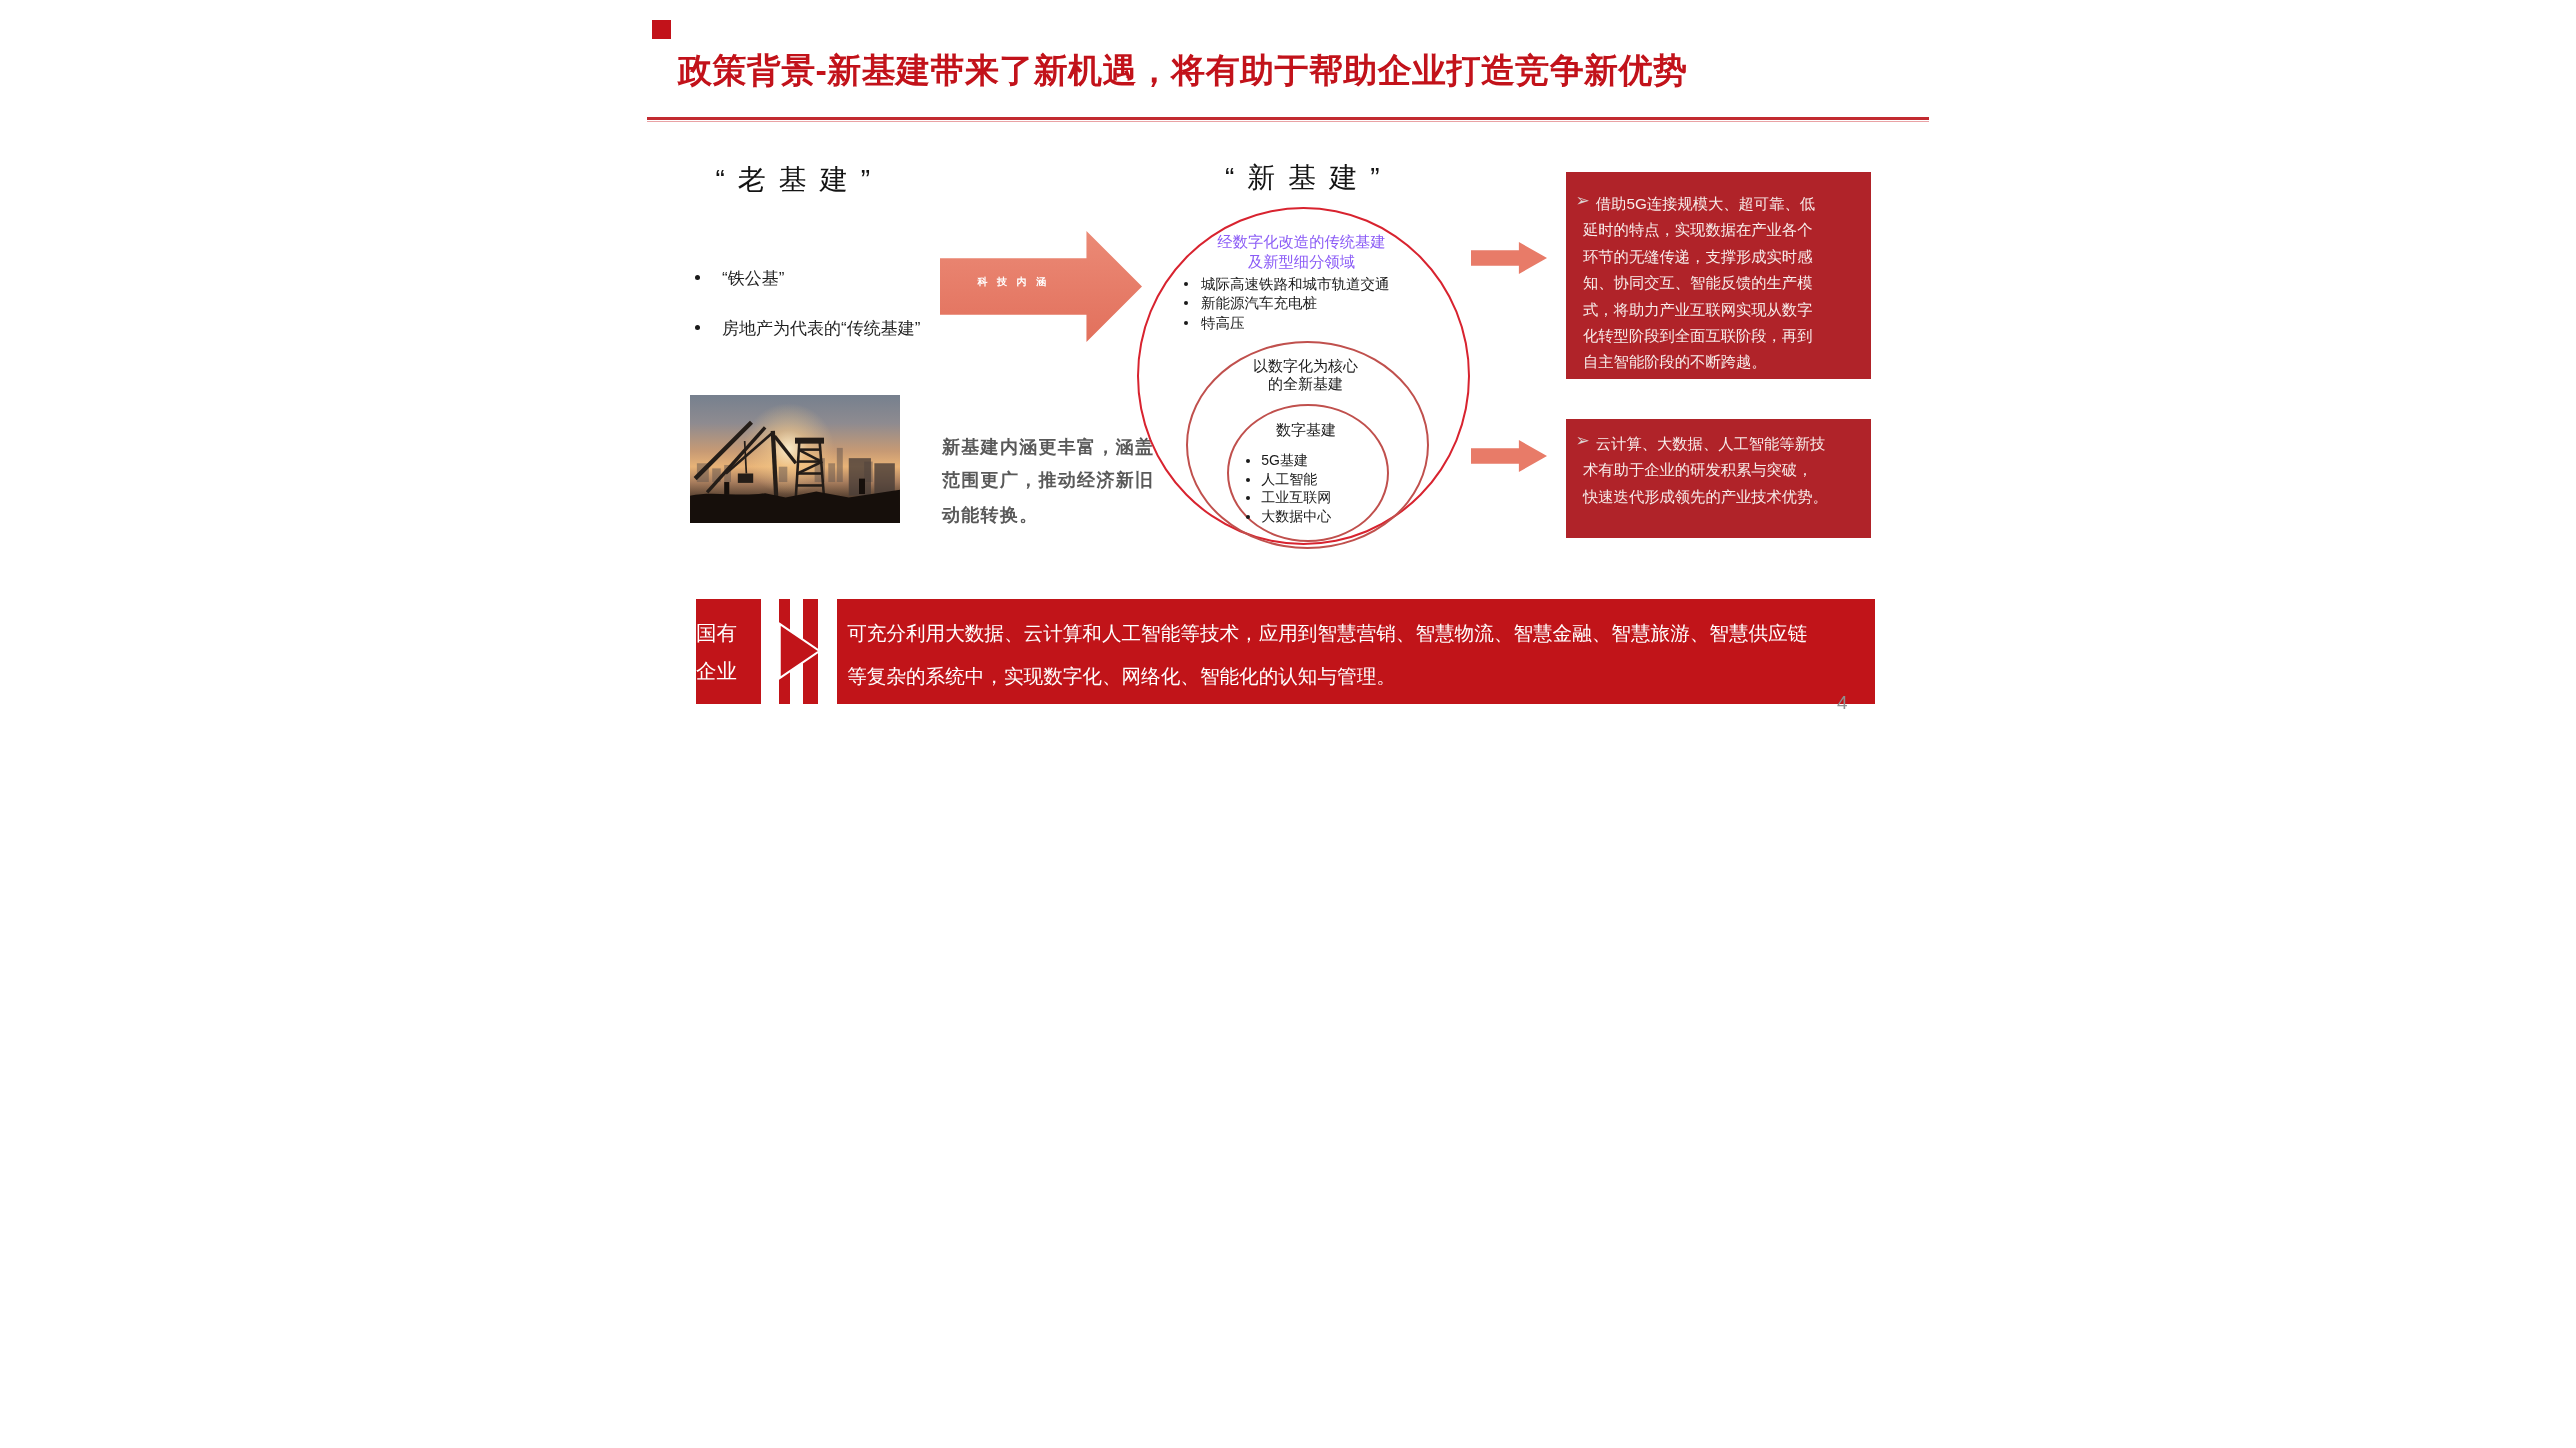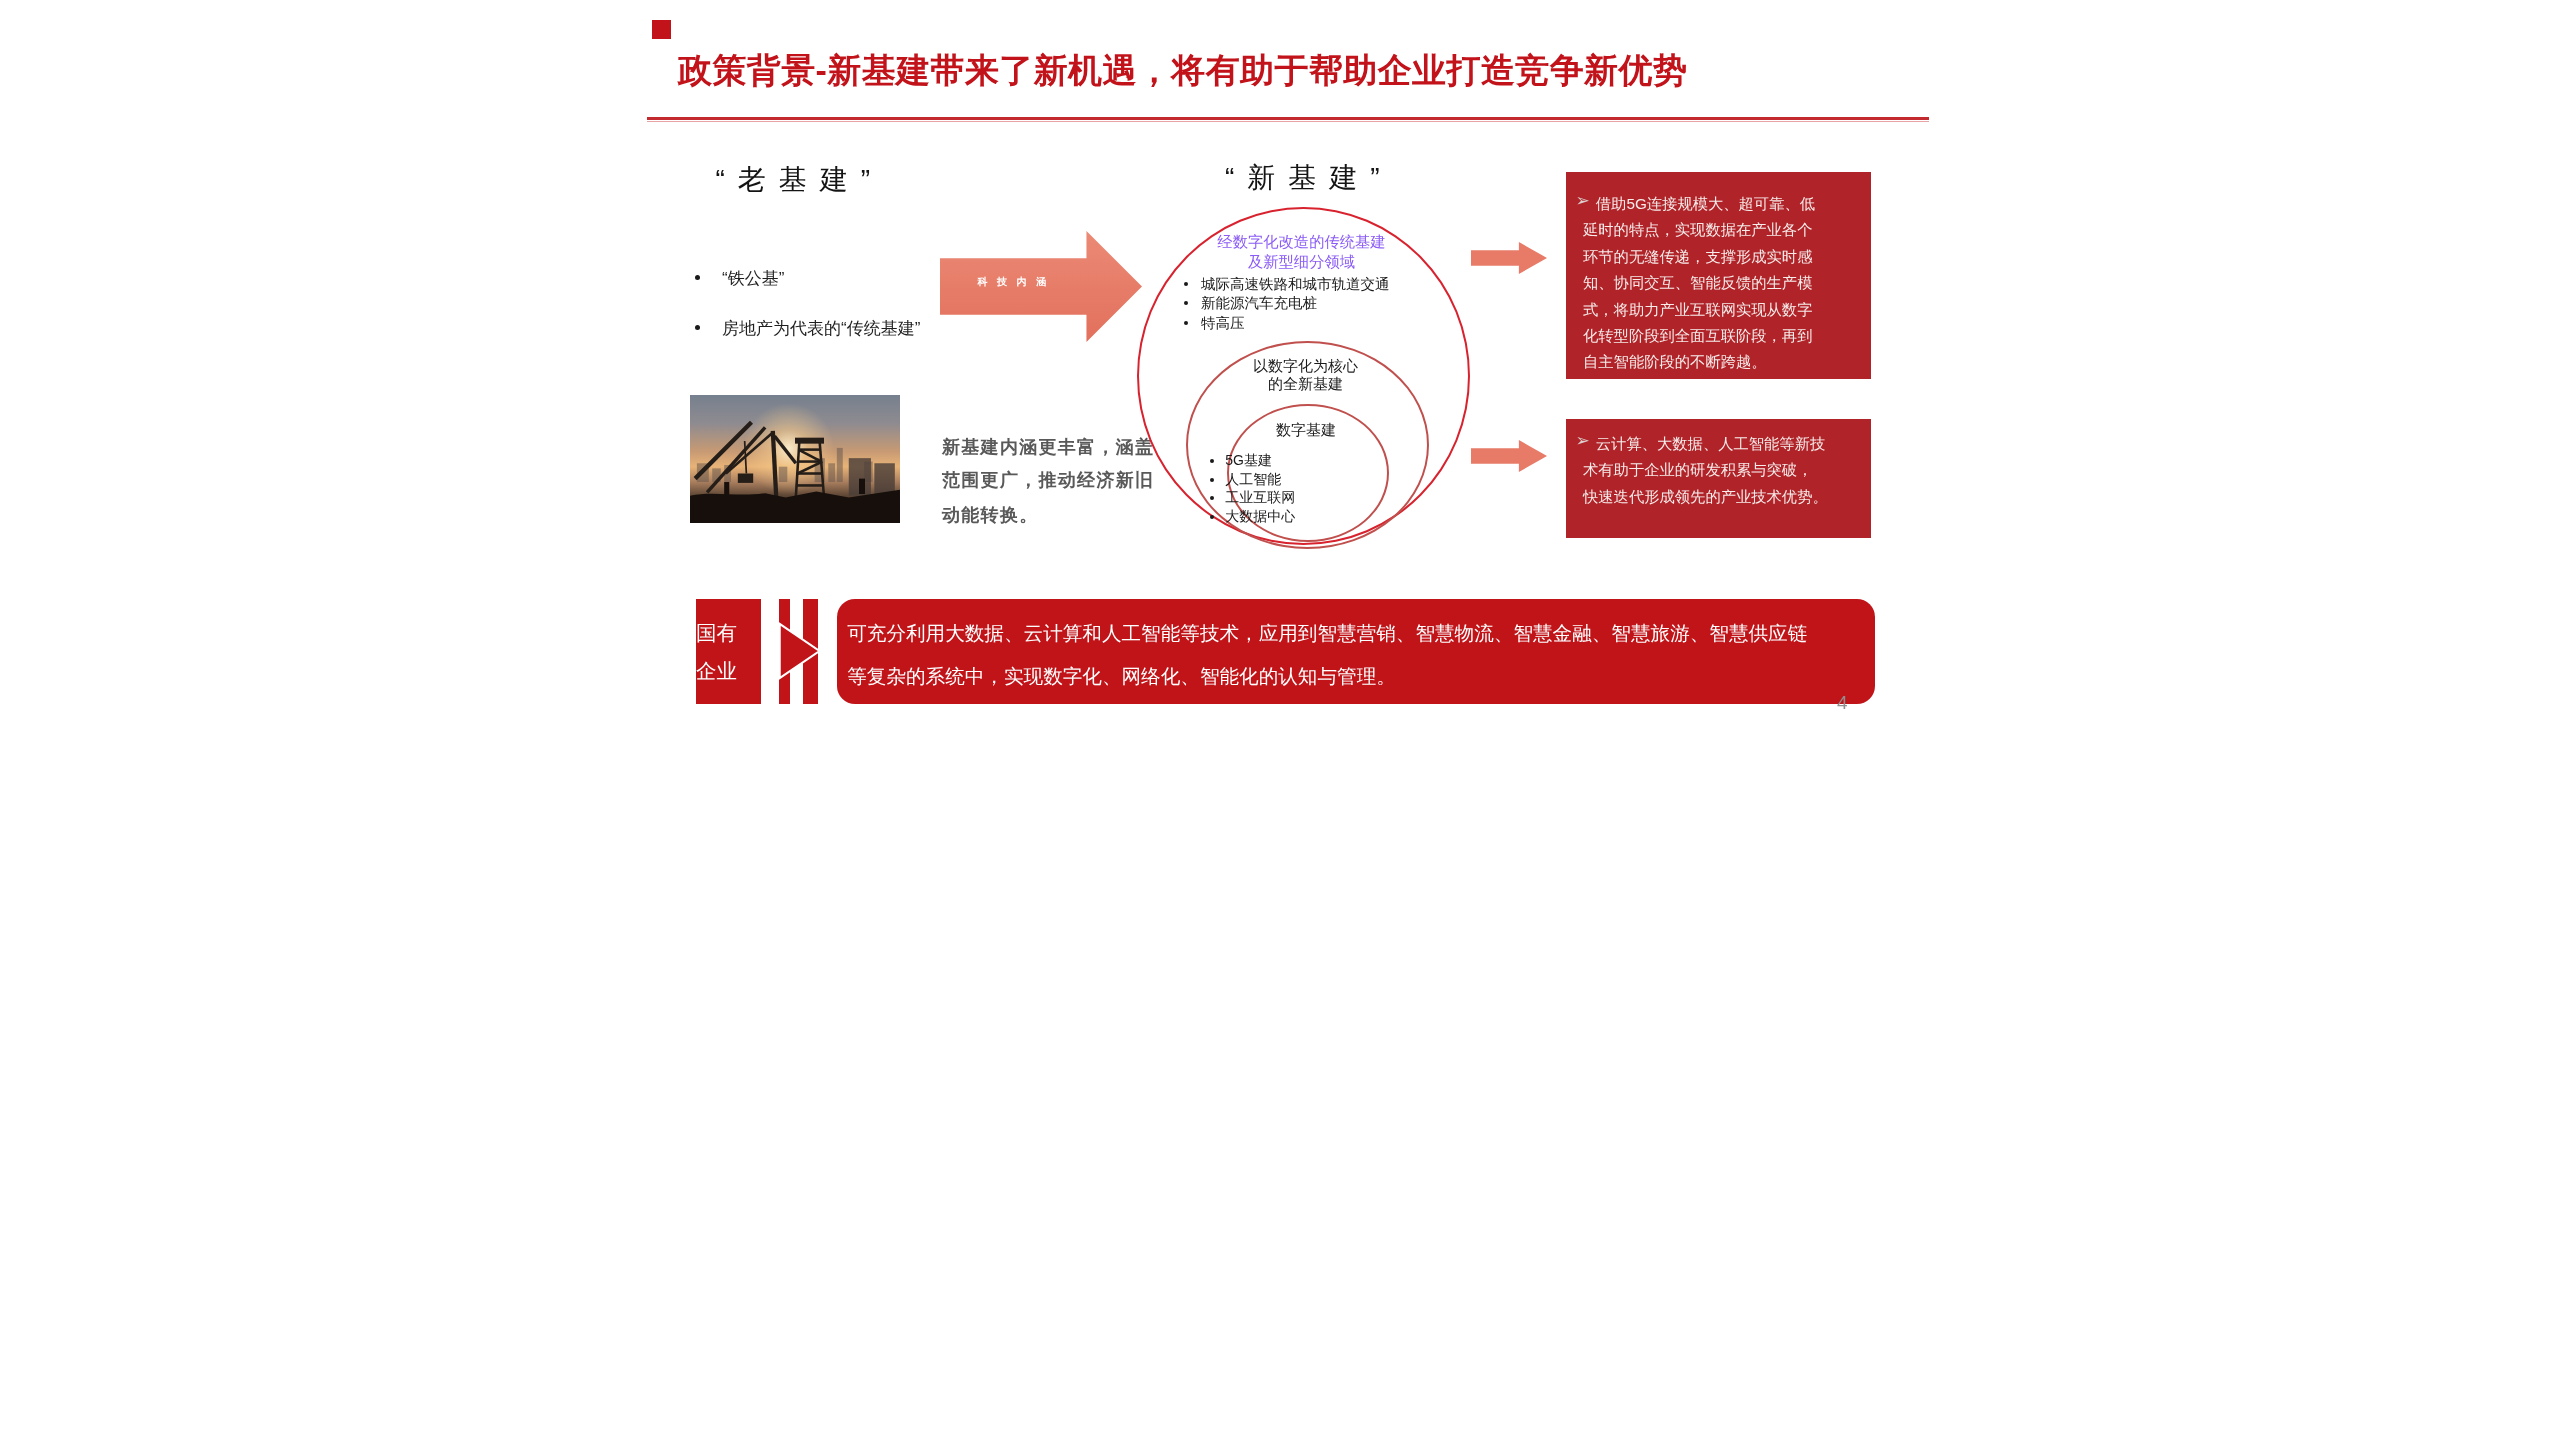--- a/index.html
+++ b/index.html
@@ -44,21 +44,21 @@
   .circle-inner{left:583px;top:390px;width:158px;height:134px;border:2.1px solid #C0504D;}
 
   .outer-title{left:521px;top:218px;width:273px;text-align:center;font-size:15.3px;color:#8b5cf6;line-height:19.6px;}
   .outer-bullets .bullet-row{position:absolute;left:540px;}
   .outer-bullets .dot{width:4.3px;height:4.3px;margin-top:6.8px;}
   .outer-bullet-text{font-size:14.5px;color:#1a1a1a;margin-left:12.8px;white-space:nowrap;}
   .cb-row1{top:261px;} .cb-row2{top:280px;} .cb-row3{top:300px;}
 
   .middle-title{left:576px;top:343px;width:171px;text-align:center;font-size:15px;color:#1a1a1a;line-height:18px;}
   .inner-title{left:583px;top:407px;width:158px;text-align:center;font-size:15px;color:#1a1a1a;}
-  .inner-bullets .bullet-row{position:absolute;left:566px;}
+  .inner-bullets .bullet-row{position:absolute;left:602px;}
   .inner-bullets .dot{width:4.3px;height:4.3px;margin-top:6.8px;}
   .inner-bullet-text{font-size:14px;color:#1a1a1a;margin-left:11px;white-space:nowrap;}
   .ib-row1{top:438px;} .ib-row2{top:457px;} .ib-row3{top:475px;} .ib-row4{top:494px;}
 
   .small-arrow{width:76px;height:32px;background:#E87B68;
     -webkit-clip-path:polygon(0 26%,63% 26%,63% 0,100% 50%,63% 100%,63% 74%,0 74%);
     clip-path:polygon(0 26%,63% 26%,63% 0,100% 50%,63% 100%,63% 74%,0 74%);}
   .sa1{left:827px;top:228px;} .sa2{left:827px;top:426px;}
 
   .panel{background:#B02329;color:#F7ECEA;}
@@ -72,21 +72,21 @@
   .panel-line.indent{text-indent:12.8px;}
 
   .soe-box{left:52px;top:585px;width:65px;height:105px;background:#C11419;color:#fff;
     display:flex;flex-direction:column;justify-content:center;align-items:flex-start;}
   .soe-line{font-size:20.5px;line-height:38px;white-space:nowrap;}
 
   .orn-bar1{left:135px;top:585px;width:11px;height:105px;background:#C11419;}
   .orn-bar2{left:159px;top:585px;width:14.5px;height:105px;background:#C11419;}
   .orn-tri{left:134px;top:608px;}
 
-  .bottom-bar{left:193px;top:585px;width:1038px;height:105px;background:#C11419;border-radius:18px;}
+  .bottom-bar{left:193px;top:585px;width:1038px;height:105px;background:#C11419;}
   .bottom-line{position:absolute;left:10.2px;color:#fff;font-size:19.6px;white-space:nowrap;}
   .bl1{top:21px;} .bl2{top:64px;}
 
   .page-num{left:1193px;top:678px;font-size:19px;color:#8F8F8F;}
 </style>
 </head>
 <body>
 
 <div class="slide">
 

